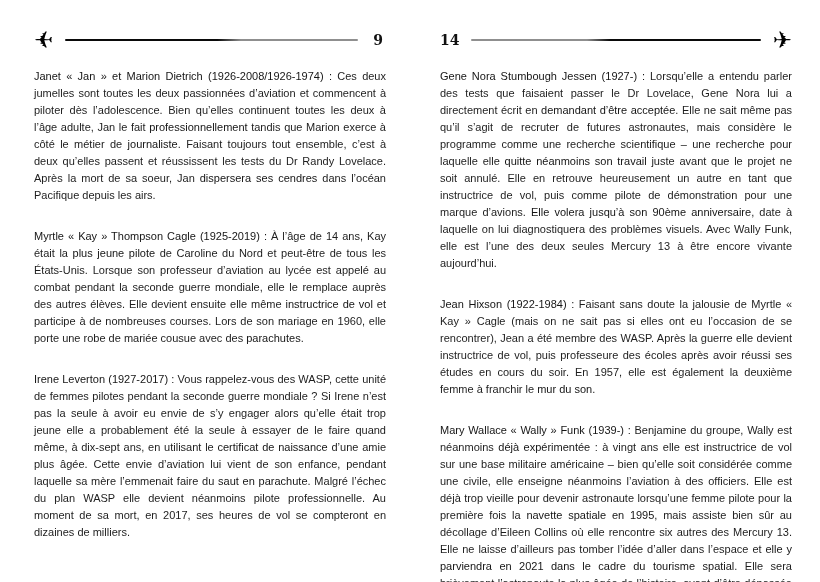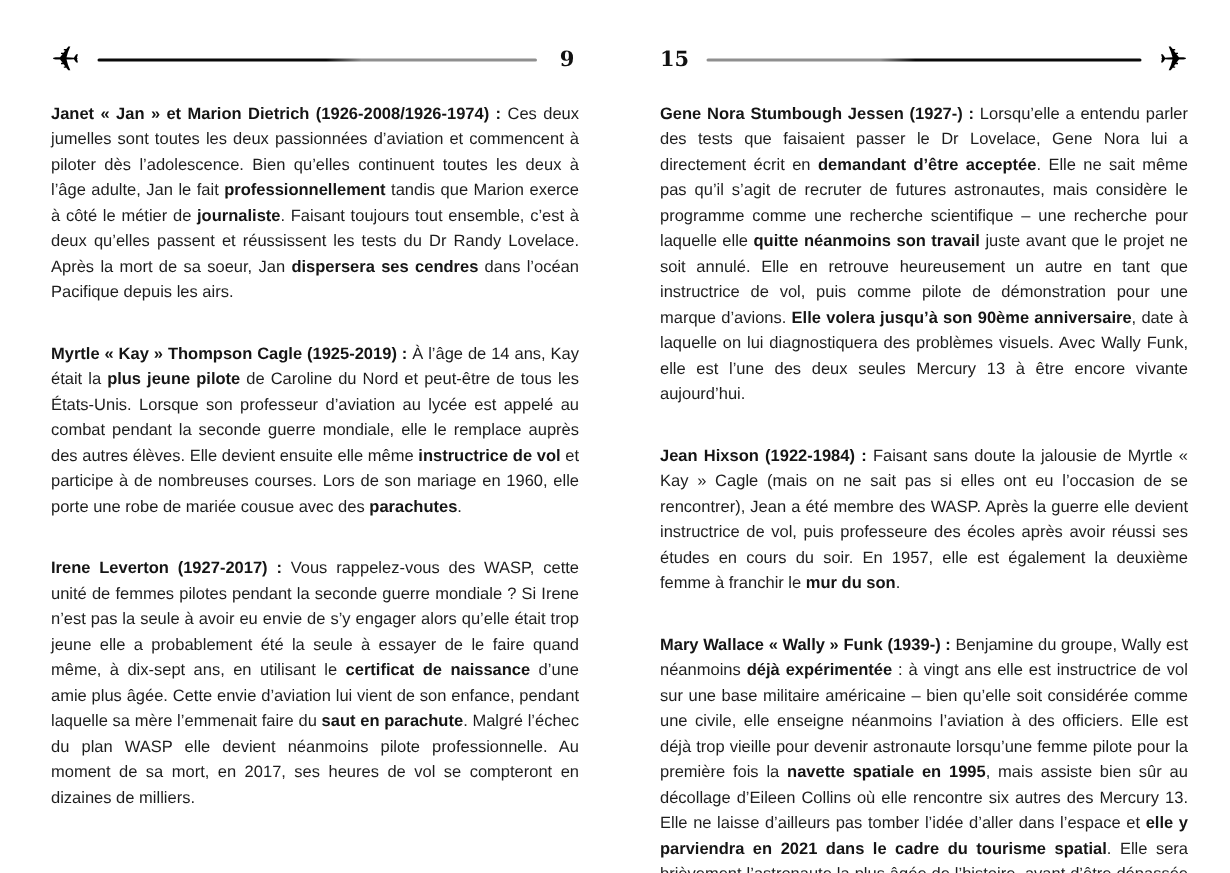--- a/index.html
+++ b/index.html
@@ -42,21 +42,21 @@
     text-align:center;
   }
   .page-body { }
   .para {
     font-size:11px;
     line-height:17px;
     text-align:justify;
     margin-bottom:24px;
     color:#1d1d1d;
   }
-  .para b { font-weight:bold; color:#151515; }
+  .para b { font-weight:normal; color:#151515; }
 </style>
 </head>
 <body>
 
 <div class="spread">
 
   <div class="page">
     <div class="page-header">
       <span class="plane plane-left">✈</span>
       <span class="rule rule-left"></span>
@@ -64,21 +64,21 @@
     </div>
     <div class="page-body">
         <p class="para"><b>Janet « Jan » et Marion Dietrich (1926-2008/1926-1974) : </b><span>Ces deux jumelles sont toutes les deux passionnées d’aviation et commencent à piloter dès l’adolescence. Bien qu’elles continuent toutes les deux à l’âge adulte, Jan le fait </span><b>professionnellement</b><span> tandis que Marion exerce à côté le métier de </span><b>journaliste</b><span>. Faisant toujours tout ensemble, c’est à deux qu’elles passent et réussissent les tests du Dr Randy Lovelace. Après la mort de sa soeur, Jan </span><b>dispersera ses cendres</b><span> dans l’océan Pacifique depuis les airs.</span></p>
         <p class="para"><b>Myrtle « Kay » Thompson Cagle (1925-2019) : </b><span>À l’âge de 14 ans, Kay était la </span><b>plus jeune pilote</b><span> de Caroline du Nord et peut-être de tous les États-Unis. Lorsque son professeur d’aviation au lycée est appelé au combat pendant la seconde guerre mondiale, elle le remplace auprès des autres élèves. Elle devient ensuite elle même </span><b>instructrice de vol</b><span> et participe à de nombreuses courses. Lors de son mariage en 1960, elle porte une robe de mariée cousue avec des </span><b>parachutes</b><span>.</span></p>
         <p class="para"><b>Irene Leverton (1927-2017) : </b><span>Vous rappelez-vous des WASP, cette unité de femmes pilotes pendant la seconde guerre mondiale ? Si Irene n’est pas la seule à avoir eu envie de s’y engager alors qu’elle était trop jeune elle a probablement été la seule à essayer de le faire quand même, à dix-sept ans, en utilisant le </span><b>certificat de naissance</b><span> d’une amie plus âgée. Cette envie d’aviation lui vient de son enfance, pendant laquelle sa mère l’emmenait faire du </span><b>saut en parachute</b><span>. Malgré l’échec du plan WASP elle devient néanmoins pilote professionnelle. Au moment de sa mort, en 2017, ses heures de vol se compteront en dizaines de milliers.</span></p>
       </div>
   </div>
 
   <div class="page">
     <div class="page-header">
-      <span class="page-num">15</span>
+      <span class="page-num">14</span>
       <span class="rule rule-right"></span>
       <span class="plane">✈</span>
     </div>
     <div class="page-body">
         <p class="para"><b>Gene Nora Stumbough Jessen (1927-) : </b><span>Lorsqu’elle a entendu parler des tests que faisaient passer le Dr Lovelace, Gene Nora lui a directement écrit en </span><b>demandant d’être acceptée</b><span>. Elle ne sait même pas qu’il s’agit de recruter de futures astronautes, mais considère le programme comme une recherche scientifique – une recherche pour laquelle elle </span><b>quitte néanmoins son travail</b><span> juste avant que le projet ne soit annulé. Elle en retrouve heureusement un autre en tant que instructrice de vol, puis comme pilote de démonstration pour une marque d’avions. </span><b>Elle volera jusqu’à son 90ème anniversaire</b><span>, date à laquelle on lui diagnostiquera des problèmes visuels. Avec Wally Funk, elle est l’une des deux seules Mercury 13 à être encore vivante aujourd’hui.</span></p>
         <p class="para"><b>Jean Hixson (1922-1984) : </b><span>Faisant sans doute la jalousie de Myrtle « Kay » Cagle (mais on ne sait pas si elles ont eu l’occasion de se rencontrer), Jean a été membre des WASP. Après la guerre elle devient instructrice de vol, puis professeure des écoles après avoir réussi ses études en cours du soir. En 1957, elle est également la deuxième femme à franchir le </span><b>mur du son</b><span>.</span></p>
         <p class="para"><b>Mary Wallace « Wally » Funk (1939-) : </b><span>Benjamine du groupe, Wally est néanmoins </span><b>déjà expérimentée</b><span> : à vingt ans elle est instructrice de vol sur une base militaire américaine – bien qu’elle soit considérée comme une civile, elle enseigne néanmoins l’aviation à des officiers. Elle est déjà trop vieille pour devenir astronaute lorsqu’une femme pilote pour la première fois la </span><b>navette spatiale en 1995</b><span>, mais assiste bien sûr au décollage d’Eileen Collins où elle rencontre six autres des Mercury 13. Elle ne laisse d’ailleurs pas tomber l’idée d’aller dans l’espace et </span><b>elle y parviendra en 2021 dans le cadre du tourisme spatial</b><span>. Elle sera brièvement l’astronaute la plus âgée de l’histoire, avant d’être dépassée par William Shatner.</span></p>
       </div>
   </div>
 

